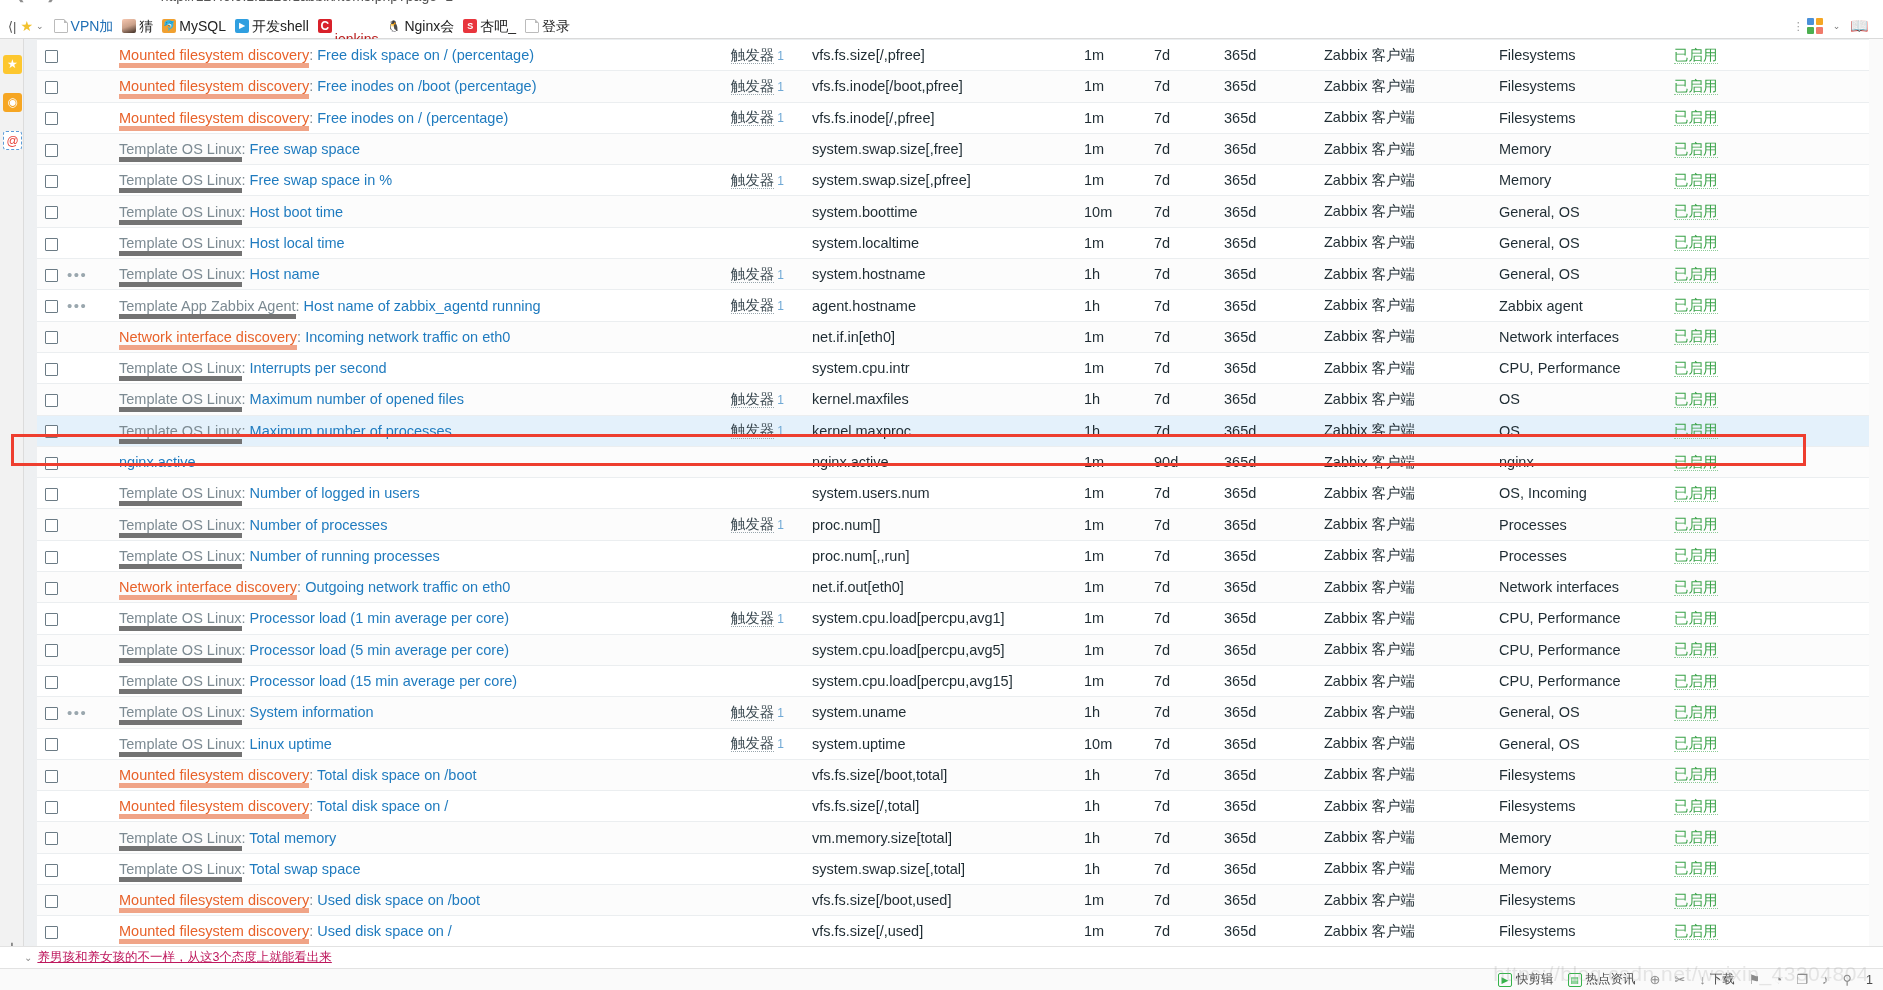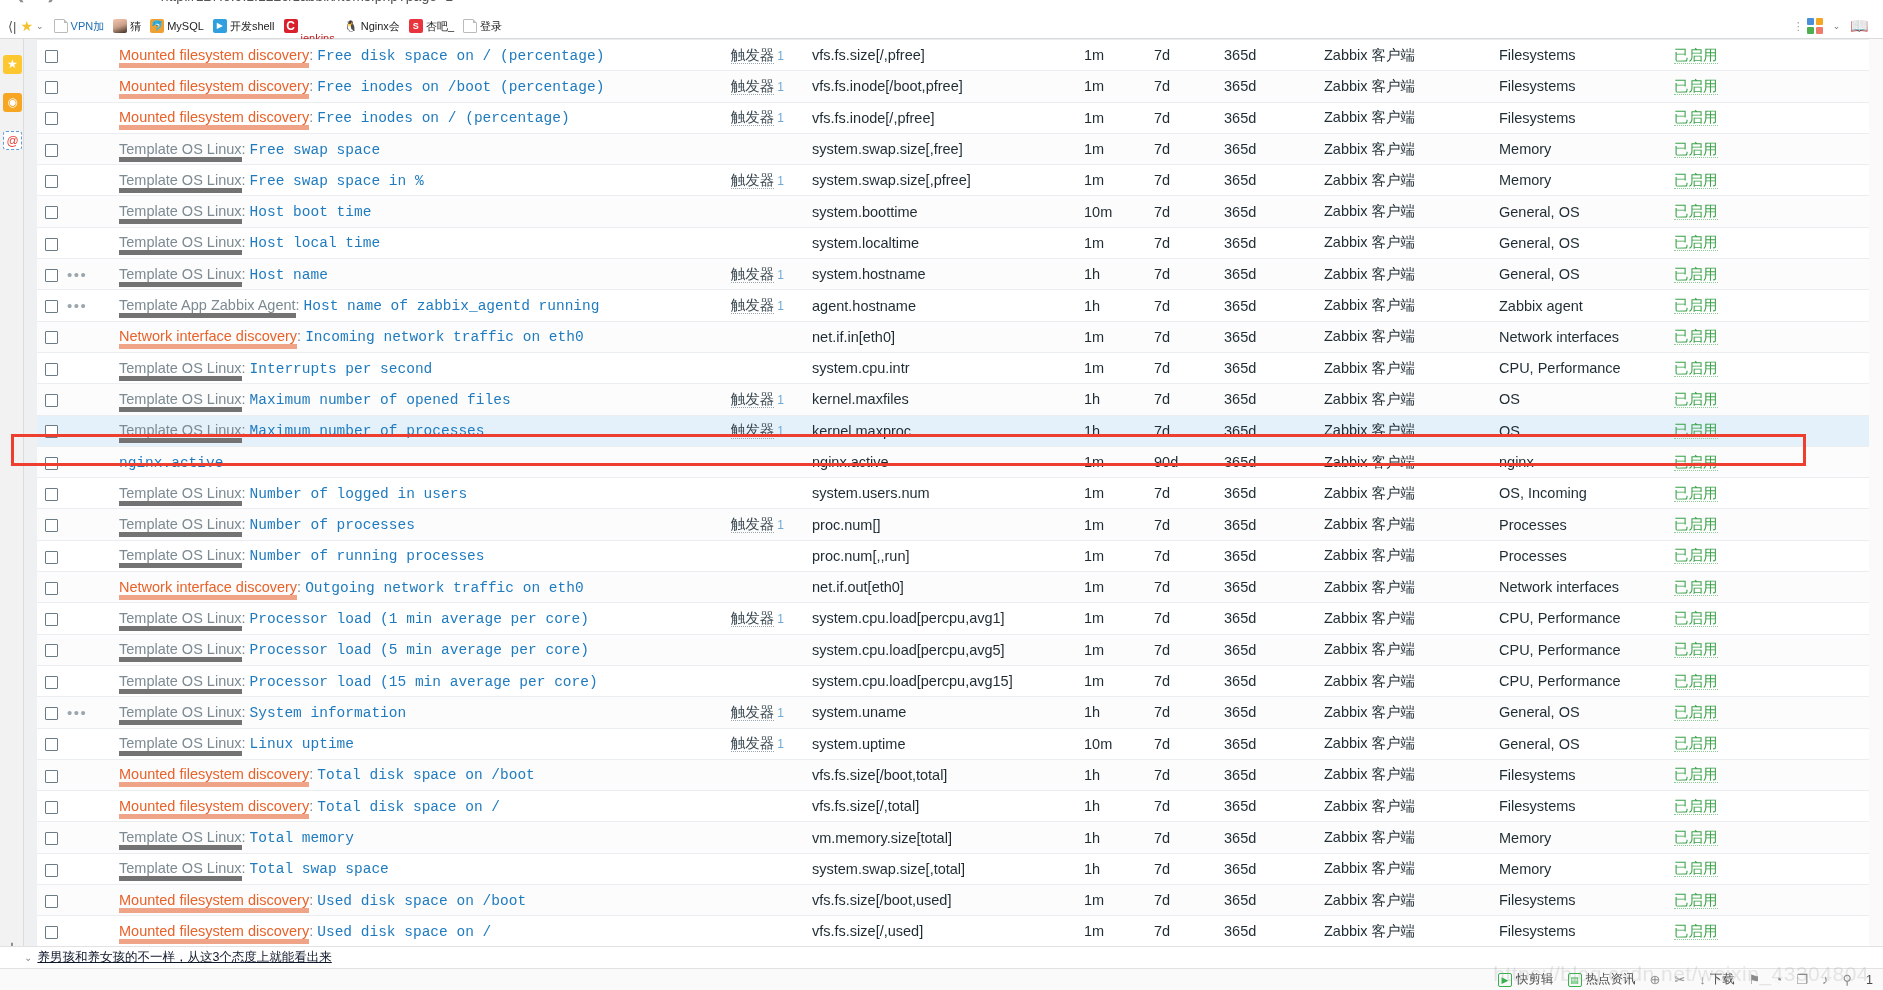--- a/index.html
+++ b/index.html
@@ -27,21 +27,21 @@
   #bookmarks-bar {
     position: absolute; left: 0; top: 14px; width: 1883px; height: 25px;
     background: #fff; border-bottom: 1px solid #dadada;
     display: flex; align-items: center; padding: 0 6px;
     font-size: 13px; color: #222; white-space: nowrap;
   }
   .bm {
     display: inline-flex; align-items: center; gap: 3px;
     padding: 1px 6px 1px 3px; height: 21px; cursor: default;
   }
-  .bm-label { font-size: 11px; line-height: 1; }
+  .bm-label { font-size: 14px; line-height: 1; }
   .bmico {
     width: 14px; height: 14px; flex: 0 0 14px; border-radius: 2px;
     display: inline-block; position: relative;
     font-size: 9px; line-height: 14px; text-align: center; color: #fff;
     font-family: "Liberation Sans", sans-serif;
   }
   .bmico.page { background: #fff; border: 1px solid #bbb; border-radius: 1px; }
   .bmico.page::after{content:""; position:absolute; right:-1px; top:-1px; border-width:0 4px 4px 0; border-style:solid; border-color:#fff #fff #bbb #bbb;}
   .bmico.girl { background: linear-gradient(160deg,#f7c7b0 0%,#caa089 50%,#3b2b22 100%); }
   .bmico.mysql { background: #f0a030; }
@@ -116,21 +116,21 @@
   .c-tail  { width: 75px; }
 
   .chk {
     width: 13px; height: 13px; border: 1px solid #6b7b85;
     background: #fff; display: inline-block; border-radius: 1px; vertical-align: middle;
   }
   .ellip { color: #9aa7ae; letter-spacing: 1.5px; font-size: 15px; }
 
   .tmpl { color: #7c8a92; text-decoration: none; border-bottom: 5px solid #737373; }
   .tmpl.disc { color: #e8622a; border-bottom-color: #f0a487; }
-  .itemlink { color: #1f7bbf; text-decoration: none; font-family: Liberation Mono, monospace; }
+  .itemlink { color: #1f7bbf; text-decoration: none; }
   .sep { color: #7c8a92; }
 
   .trigger-link { color: #3c4a52; border-bottom: 1px dotted #9aa7ae; text-decoration: none; }
   .trig-count { color: #6fa8d4; font-size: 12px; margin-left: 3px; }
   .plain { color: #1f2c33; }
   .status-on { color: #3ba34a; border-bottom: 1px dotted #8dcb97; text-decoration: none; }
 
   
   #highlight-box {
     position: absolute; left: 11px; top: 434px; width: 1795px; height: 32px;
@@ -138,21 +138,21 @@
   }
 
   
   #hot-bar {
     position: absolute; left: 0; bottom: 22px; width: 1883px; height: 22px;
     background: #fff; border-top: 1px solid #e2e2e2;
     display: flex; align-items: center; padding-left: 24px;
     font-size: 12.5px; color: #5b5b5b;
   }
   #hot-bar .chev2 { color: #8d8d8d; font-size: 10px; margin-right: 5px; }
-  #hot-bar .hot-text { text-decoration: underline; text-decoration-style: solid; color: #0f172a; }
+  #hot-bar .hot-text { text-decoration: underline; text-decoration-style: solid; color: #be185d; }
 
   #status-bar {
     position: absolute; left: 0; bottom: 0; width: 1883px; height: 22px;
     background: #fafafa; border-top: 1px solid #e2e2e2;
     display: flex; align-items: center; font-size: 12.5px; color: #4a4a4a;
   }
   #status-left { flex: 1; }
   #status-right { display: flex; align-items: center; gap: 14px; padding-right: 10px; }
   .sb-item { display: inline-flex; align-items: center; gap: 4px; color: #4a4a4a; }
   .sb-box { width: 14px; height: 14px; border: 1px solid #35b34a; border-radius: 2px; color: #35b34a; font-size: 9px; line-height: 12px; text-align: center; display: inline-block; }

